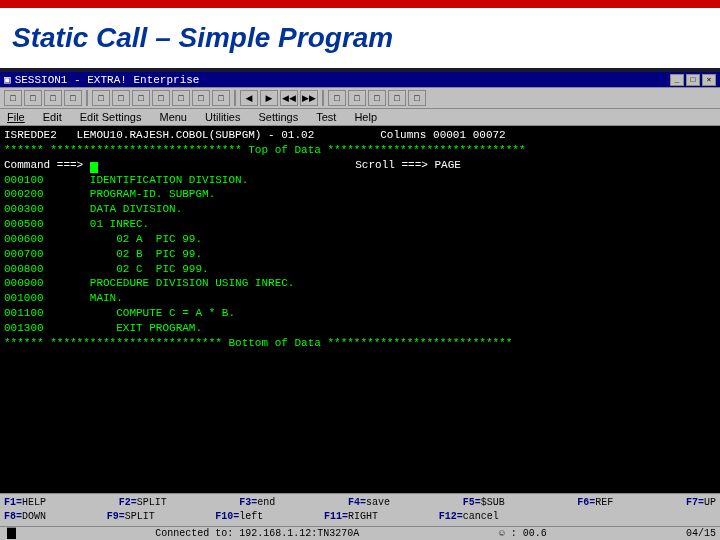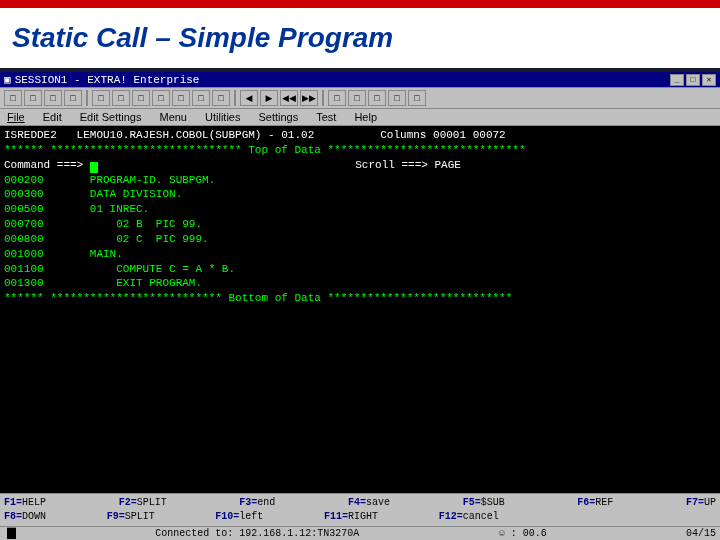--- a/index.html
+++ b/index.html
@@ -243,25 +243,28 @@
     <span class="menu-item">Utilities</span>
     <span class="menu-item">Settings</span>
     <span class="menu-item">Test</span>
     <span class="menu-item">Help</span>
   </div>
 
   <div class="terminal-content">
     <div class="term-line header-line">ISREDDE2   LEMOU10.RAJESH.COBOL(SUBPGM) - 01.02          Columns 00001 00072</div>
     <div class="term-line">****** ***************************** Top of Data ******************************</div>
     <div class="term-line header-line">Command ===&gt; <span class="cursor"></span>                                       Scroll ===&gt; PAGE</div>
+    <div class="term-line">000100       IDENTIFICATION DIVISION.</div>
     <div class="term-line">000200       PROGRAM-ID. SUBPGM.</div>
     <div class="term-line">000300       DATA DIVISION.</div>
     <div class="term-line">000500       01 INREC.</div>
+    <div class="term-line">000600           02 A  PIC 99.</div>
     <div class="term-line">000700           02 B  PIC 99.</div>
     <div class="term-line">000800           02 C  PIC 999.</div>
+    <div class="term-line">000900       PROCEDURE DIVISION USING INREC.</div>
     <div class="term-line">001000       MAIN.</div>
     <div class="term-line">001100           COMPUTE C = A * B.</div>
     <div class="term-line">001300           EXIT PROGRAM.</div>
     <div class="term-line">****** ************************** Bottom of Data ****************************</div>
     <div class="term-line">&nbsp;</div>
     <div class="term-line">&nbsp;</div>
     <div class="term-line">&nbsp;</div>
   </div>
 
   <div class="fkey-area">

